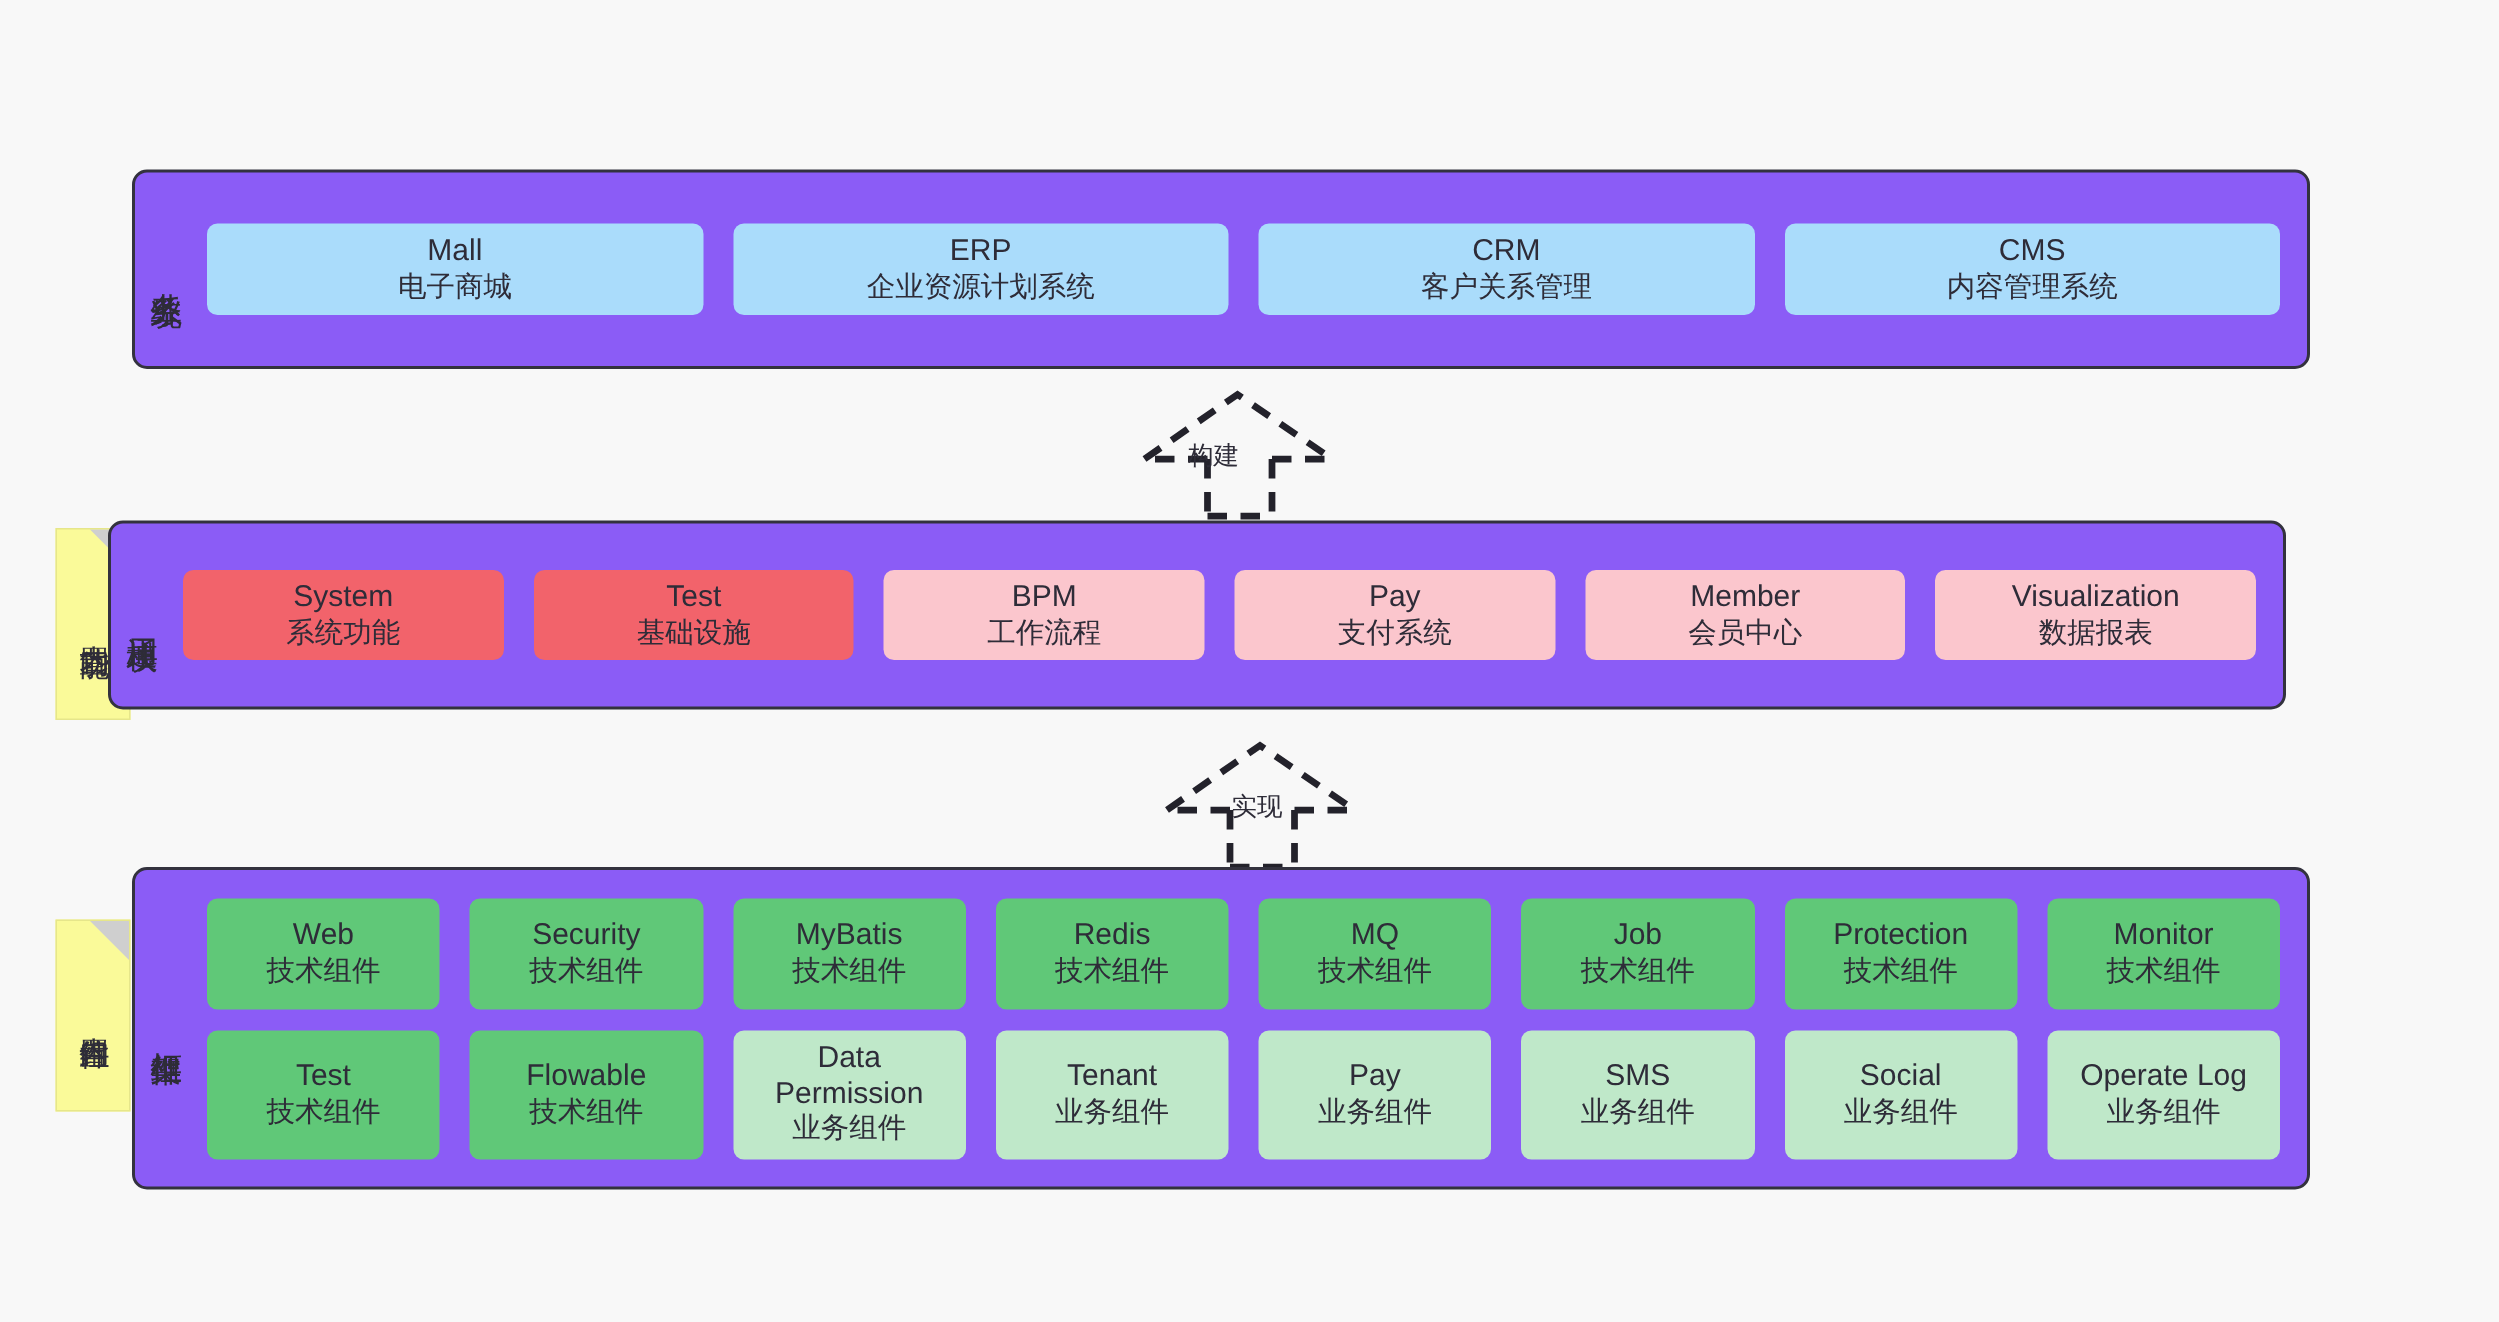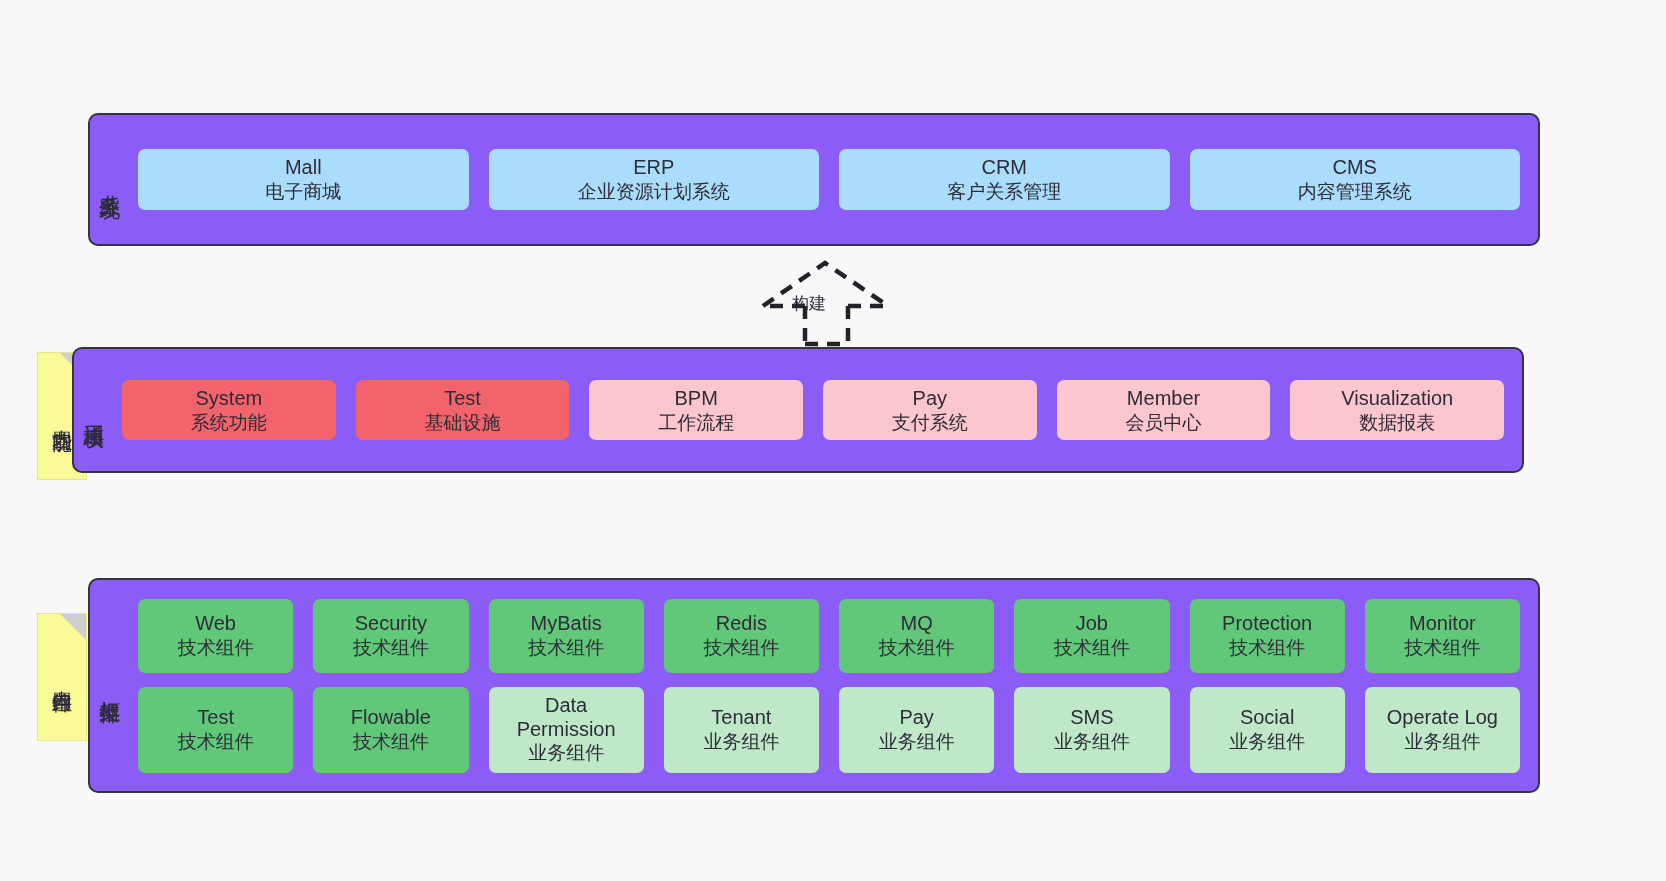--- a/index.html
+++ b/index.html
@@ -177,20 +177,28 @@
           <span class="cn">会员中心</span>
         </div>
         <div class="cell c-pink">
           <span class="en">Visualization</span>
           <span class="cn">数据报表</span>
         </div>
       </div>
     </div>
   </div>
 
+  <div class="arrow" id="arrow-implement" style="left:775px; top:494px; width:150px; height:85px;">
+    <svg width="150" height="85" viewBox="0 0 150 85">
+      <path d="M 3 46 L 65 3 L 128 46" fill="none" stroke="#23222b" stroke-width="4.5" stroke-dasharray="13 9" stroke-linecap="butt"></path>
+      <path d="M 45 46 L 45 85 M 88 46 L 88 85 M 45 46 L 3 46 M 88 46 L 128 46" fill="none" stroke="#23222b" stroke-width="4.5" stroke-dasharray="13 9" stroke-linecap="butt"></path>
+      <path d="M 45 84 L 88 84" fill="none" stroke="#23222b" stroke-width="4.5" stroke-dasharray="13 9" stroke-linecap="butt"></path>
+    </svg>
+    <span class="arrow-label" style="left:46px; top:32px;">实现</span>
+  </div>
 
   <div class="sticky" style="left:37px; top:613px; width:50px; height:128px;">
     <span class="fold"></span>
     <span>内置组件</span>
   </div>
 
   <div class="layer" id="layer-framework" style="left:88px; top:578px; width:1452px; height:215px;">
     <div class="layer-title">框架组件</div>
     <div class="layer-body">
 

